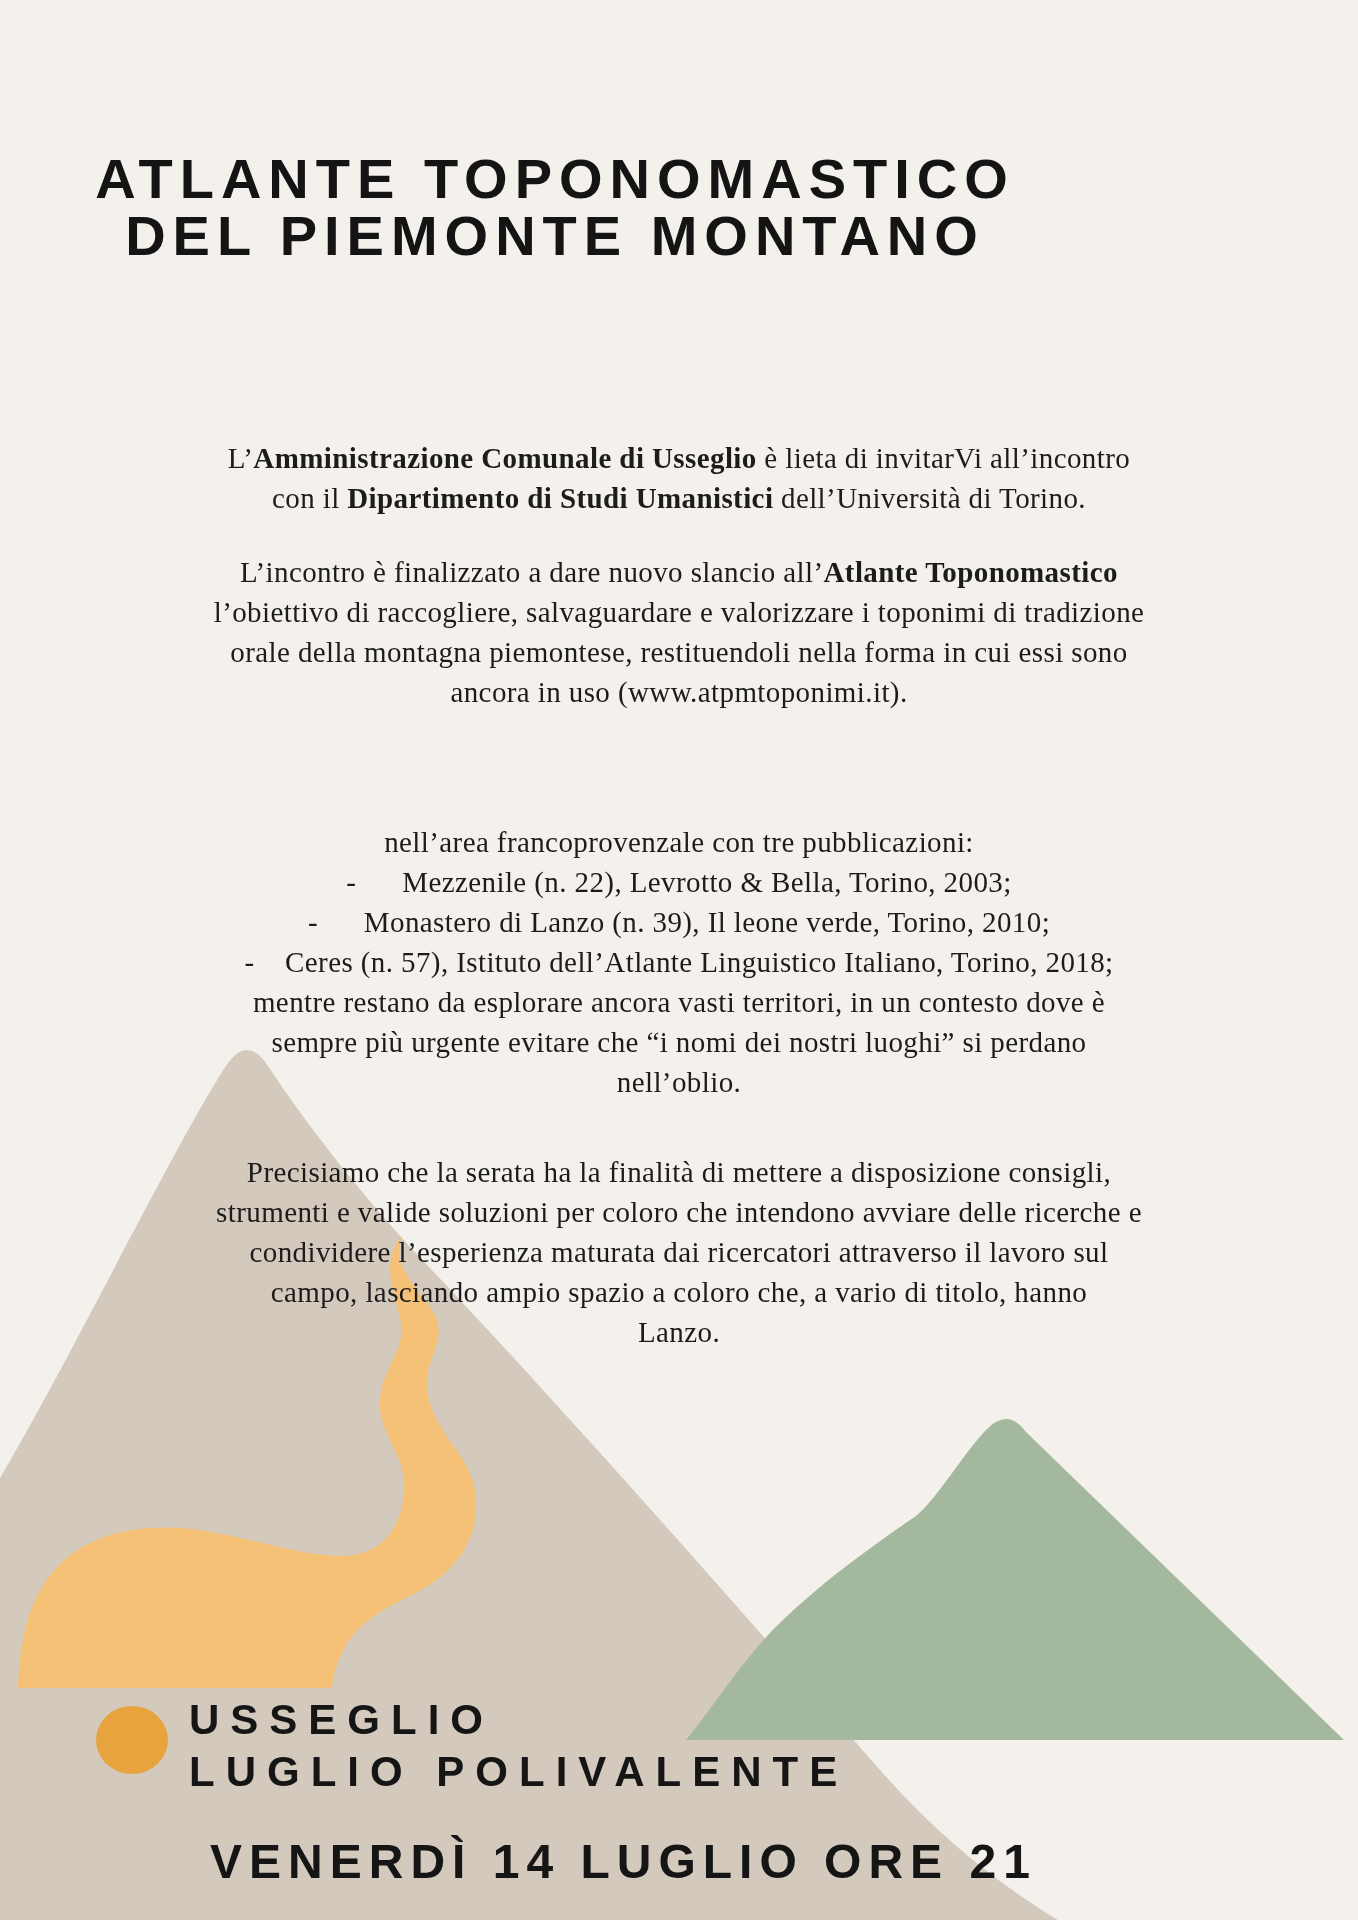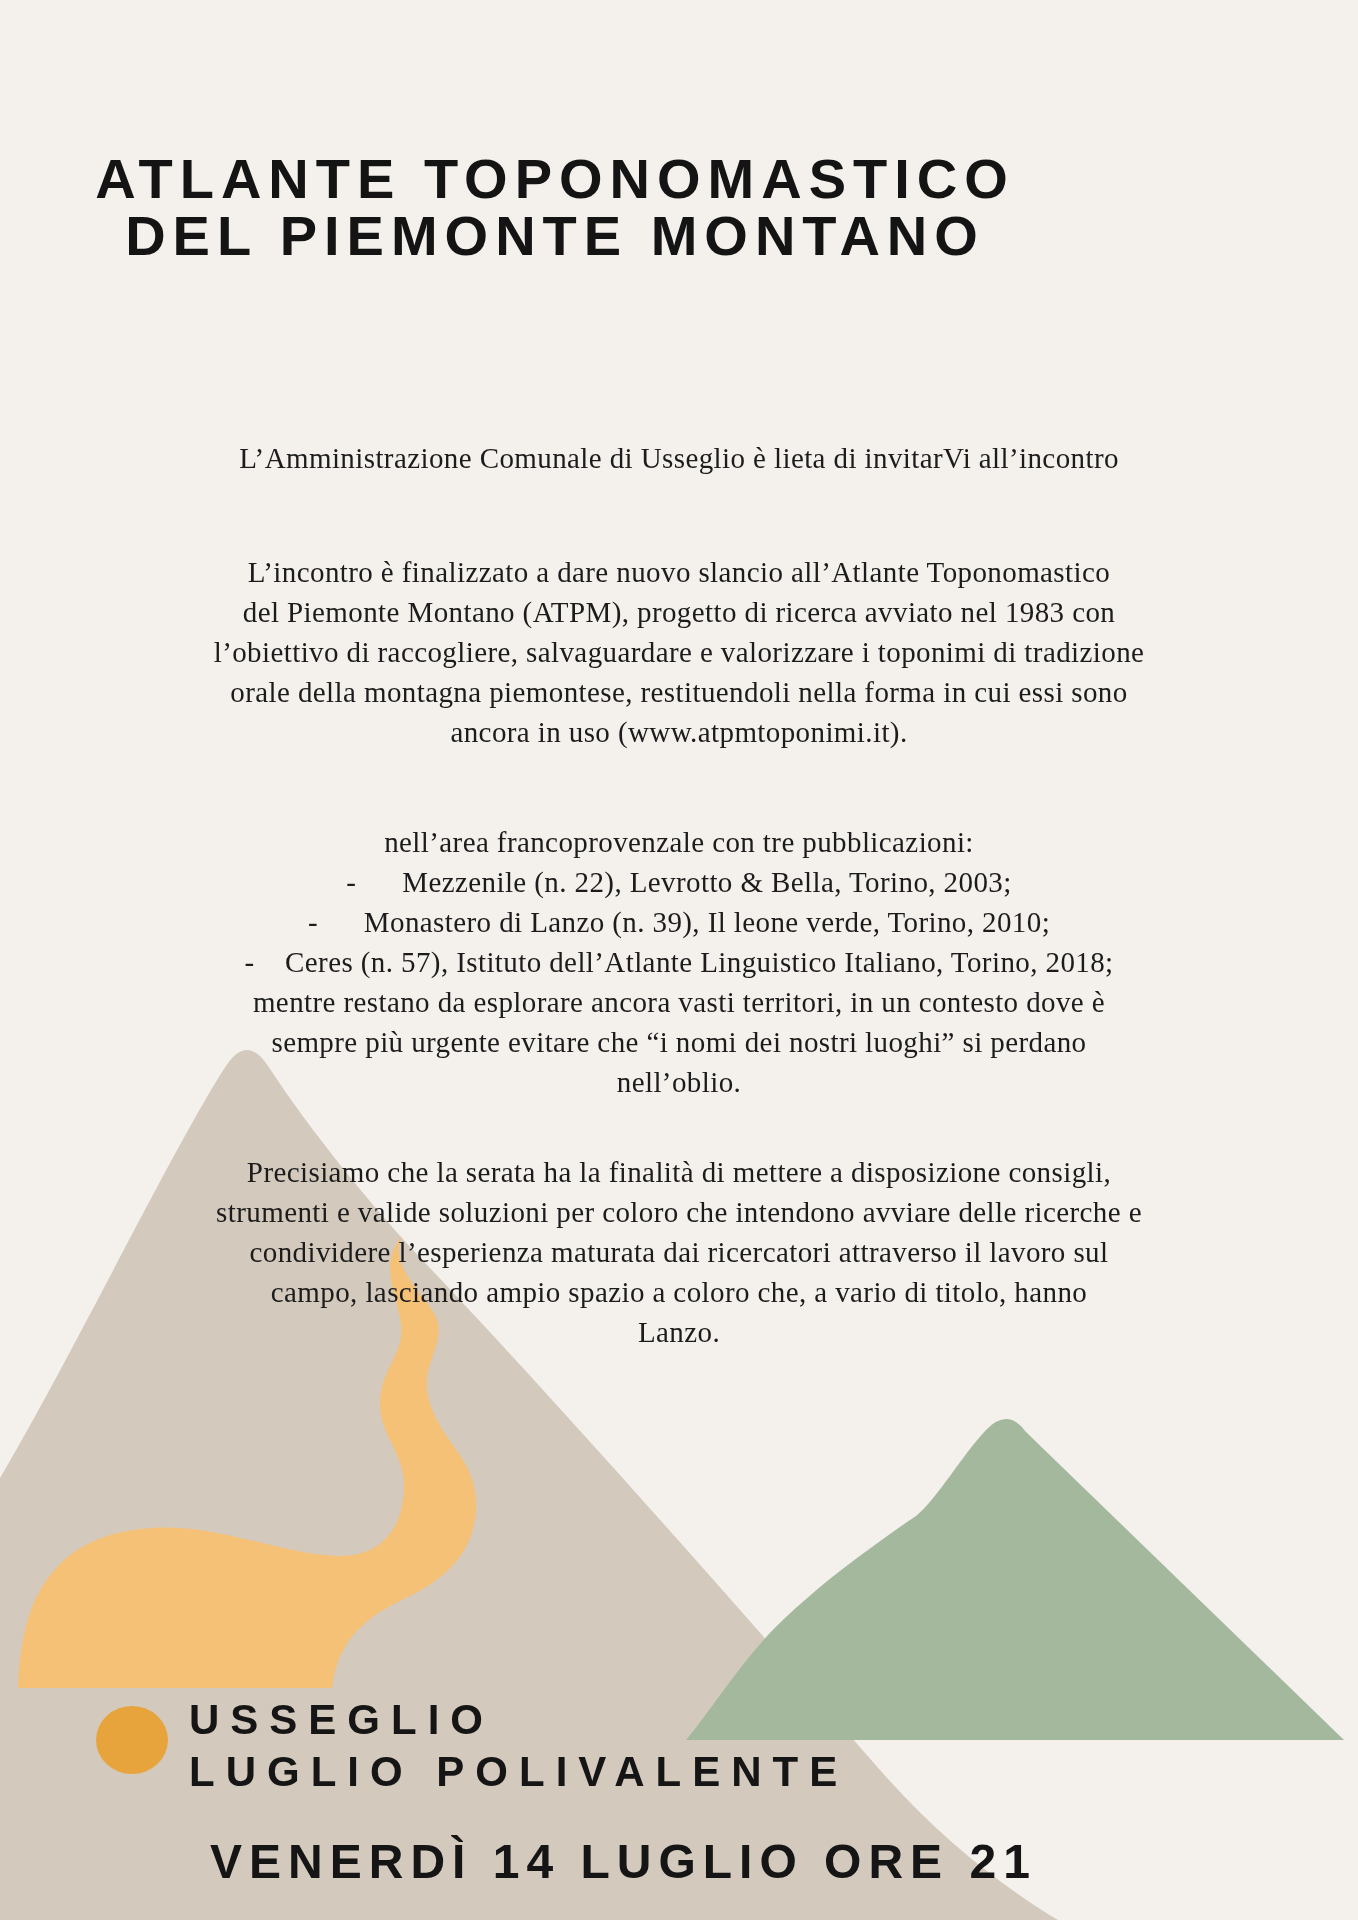--- a/index.html
+++ b/index.html
@@ -23,21 +23,21 @@
   }
   .title .tline{display:block;white-space:nowrap;}
   .para{
     position:absolute;left:55px;right:55px;
     text-align:center;
     font-size:29px;line-height:40px;
     letter-spacing:0.4px;
     color:#1c1c1c;
   }
   .para .line{white-space:pre-wrap;}
-  .para .b{font-weight:400;}
+  .para .b{font-weight:700;}
   .para .u{text-underline-offset:3px;}
   .p1{top:438px;}
   .p2{top:552px;}
   .p3{top:822px;}
   .p4{top:1152px;}
   .venue{
     position:absolute;left:189px;top:1694px;
     font-family:"Liberation Sans", sans-serif;
     font-weight:700;
     font-size:42px;line-height:52px;
@@ -96,24 +96,24 @@
     <ellipse cx="132" cy="1740" rx="36" ry="34" fill="#e7a43c"></ellipse>
   </svg>
 
   <h1 class="title">
     <span class="tline">ATLANTE TOPONOMASTICO</span>
     <span class="tline">DEL PIEMONTE MONTANO</span>
   </h1>
 
   <div class="para p1">
       <div class="line"><span>L’</span><span class="b">Amministrazione Comunale di Usseglio</span><span> è lieta di invitarVi all’incontro</span></div>
+      <div class="line"><span>con il </span><span class="b">Dipartimento di Studi Umanistici</span><span> dell’Università di Torino.</span></div>
     </div>
   <div class="para p2">
       <div class="line"><span>L’incontro è finalizzato a dare nuovo slancio all’</span><span class="b">Atlante Toponomastico</span></div>
-      <div class="line"><span class="b">del Piemonte Montano (ATPM)</span><span>, progetto di ricerca avviato nel 1983 con</span></div>
       <div class="line"><span>l’obiettivo di raccogliere, salvaguardare e valorizzare i toponimi di tradizione</span></div>
       <div class="line"><span>orale della montagna piemontese, restituendoli nella forma in cui essi sono</span></div>
       <div class="line"><span>ancora in uso (</span><span class="u">www.atpmtoponimi.it</span><span>).</span></div>
     </div>
   <div class="para p3">
       <div class="line"><span>nell’area francoprovenzale con tre pubblicazioni:</span></div>
       <div class="line"><span>-      Mezzenile (n. 22), Levrotto &amp; Bella, Torino, 2003;</span></div>
       <div class="line"><span>-      Monastero di Lanzo (n. 39), Il leone verde, Torino, 2010;</span></div>
       <div class="line"><span>-    Ceres (n. 57), Istituto dell’Atlante Linguistico Italiano, Torino, 2018;</span></div>
       <div class="line"><span>mentre restano da esplorare ancora vasti territori, in un contesto dove è</span></div>

